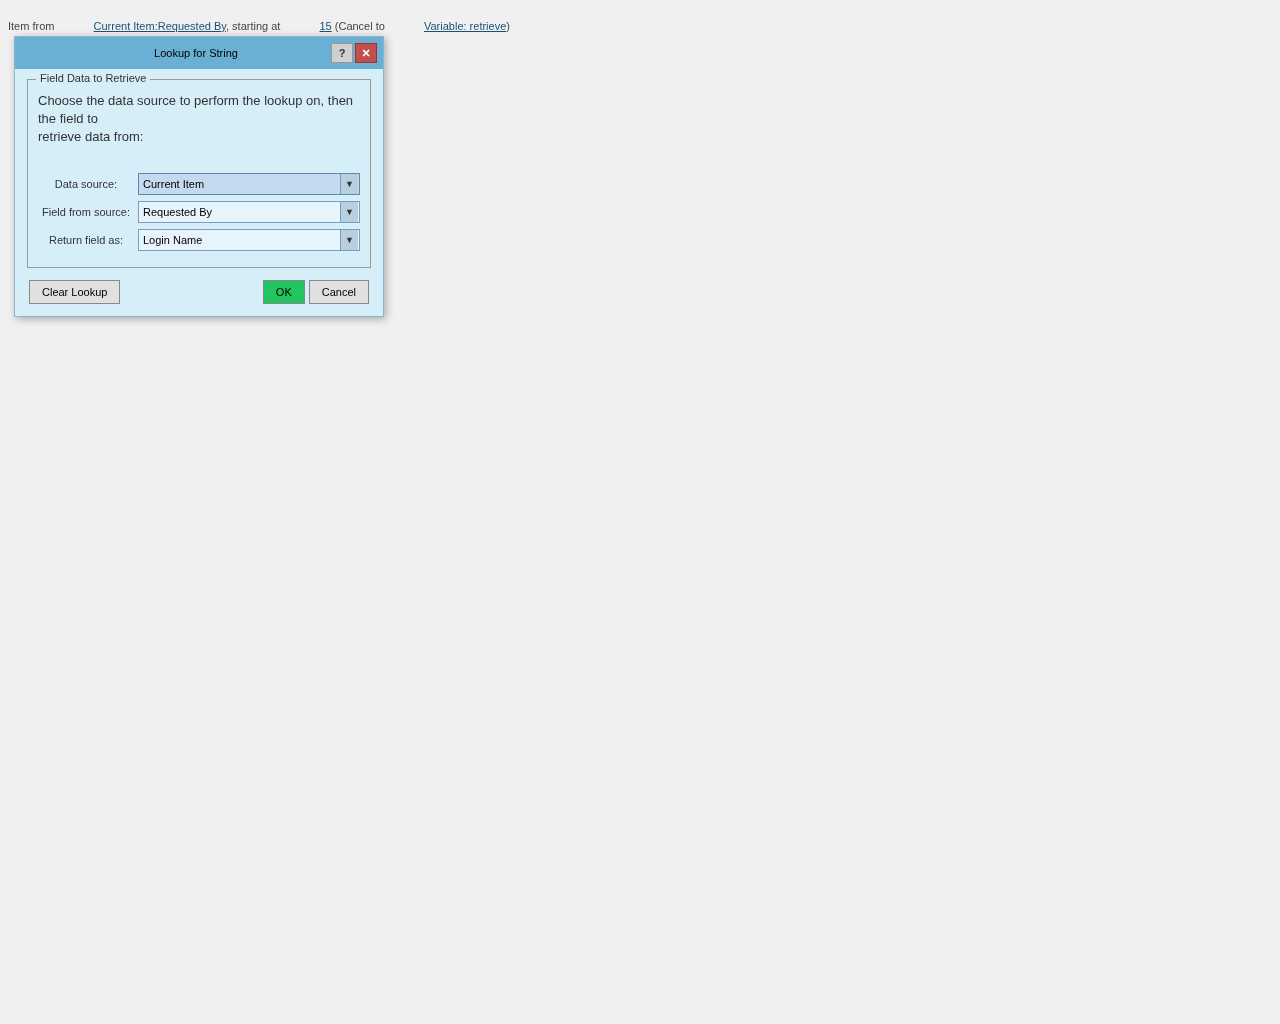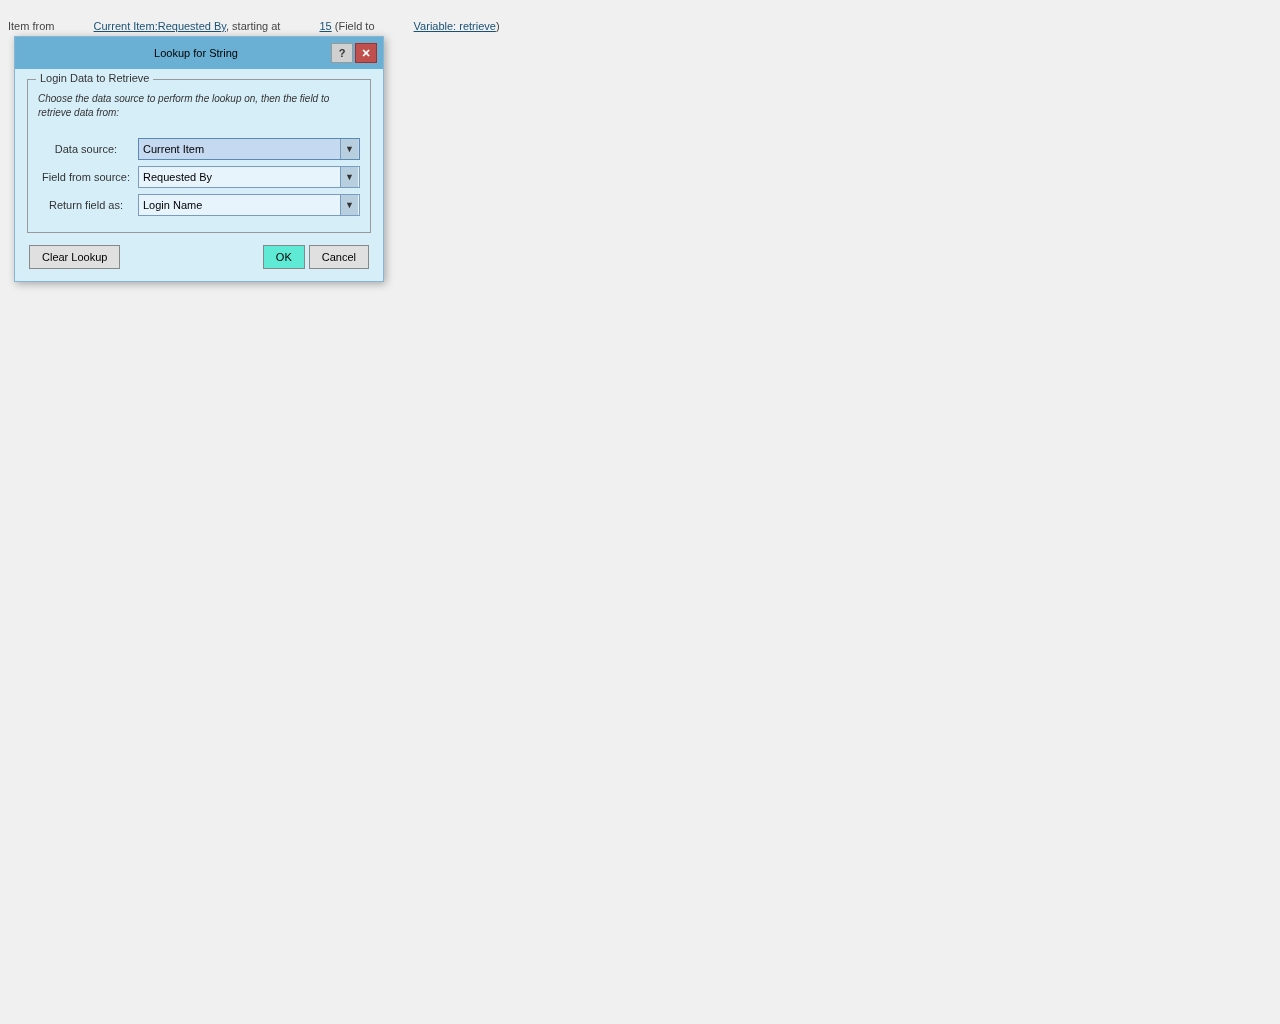--- a/index.html
+++ b/index.html
@@ -108,26 +108,25 @@
       color: #333;
       font-weight: normal;
       position: absolute;
       top: -8px;
       left: 8px;
       background: #d6eef8;
       padding: 0 4px;
     }
 
     .field-description {
-      font-size: 10px;
-      color: #333;
-      margin-bottom: 18px;
+      font-size: 13px;
+      color: #333;
+      margin-bottom: 26px;
       line-height: 1.4;
       margin-top: 4px;
-      font-style: italic;
     }
 
     .form-row {
       display: flex;
       align-items: center;
       margin-bottom: 6px;
     }
 
     .form-label {
       width: 100px;
@@ -193,21 +192,21 @@
       padding: 0 12px;
       color: #000;
       text-align: right;
     }
 
     .btn-clear {
       background: #e0e0e0;
     }
 
     .btn-ok {
-      background: #5eead4;
+      background: #22c55e;
     }
 
     .btn-cancel {
       background: #e0e0e0;
     }
 
     .footer-right {
       display: flex;
       gap: 4px;
     }
@@ -218,40 +217,40 @@
       left: 14px;
       font-size: 12px;
       color: #555;
       font-style: italic;
     }
   </style>
 </head>
 <body>
 
 <div class="background-text">
-  <span>Item from </span><a href="#">Current Item:Requested By</a><span>, starting at </span><a href="#">15</a><span> (Field to </span><a href="#">Variable: retrieve</a><span>)</span>
+  <span>Item from </span><a href="#">Current Item:Requested By</a><span>, starting at </span><a href="#">15</a><span> (Cancel to </span><a href="#">Variable: retrieve</a><span>)</span>
 </div>
 
 <div class="left-partial">th</div>
 
 <div class="dialog-overlay">
   <div class="dialog">
 
     <div class="dialog-titlebar">
       <div class="dialog-title">Lookup for String</div>
       <div class="titlebar-buttons">
         <button class="titlebar-btn help-btn">?</button>
         <button class="titlebar-btn close-btn">✕</button>
       </div>
     </div>
 
     <div class="dialog-body">
 
       <div class="field-group">
-        <span class="field-group-legend">Login Data to Retrieve</span>
+        <span class="field-group-legend">Field Data to Retrieve</span>
         <div class="field-description">
           <span>Choose the data source to perform the lookup on, then the field to</span><br>
           <span>retrieve data from:</span>
         </div>
 
         <div class="form-row">
           <label class="form-label">Data source:</label>
           <div class="select-wrapper">
             <select class="highlighted">
               <option>Current Item</option>

